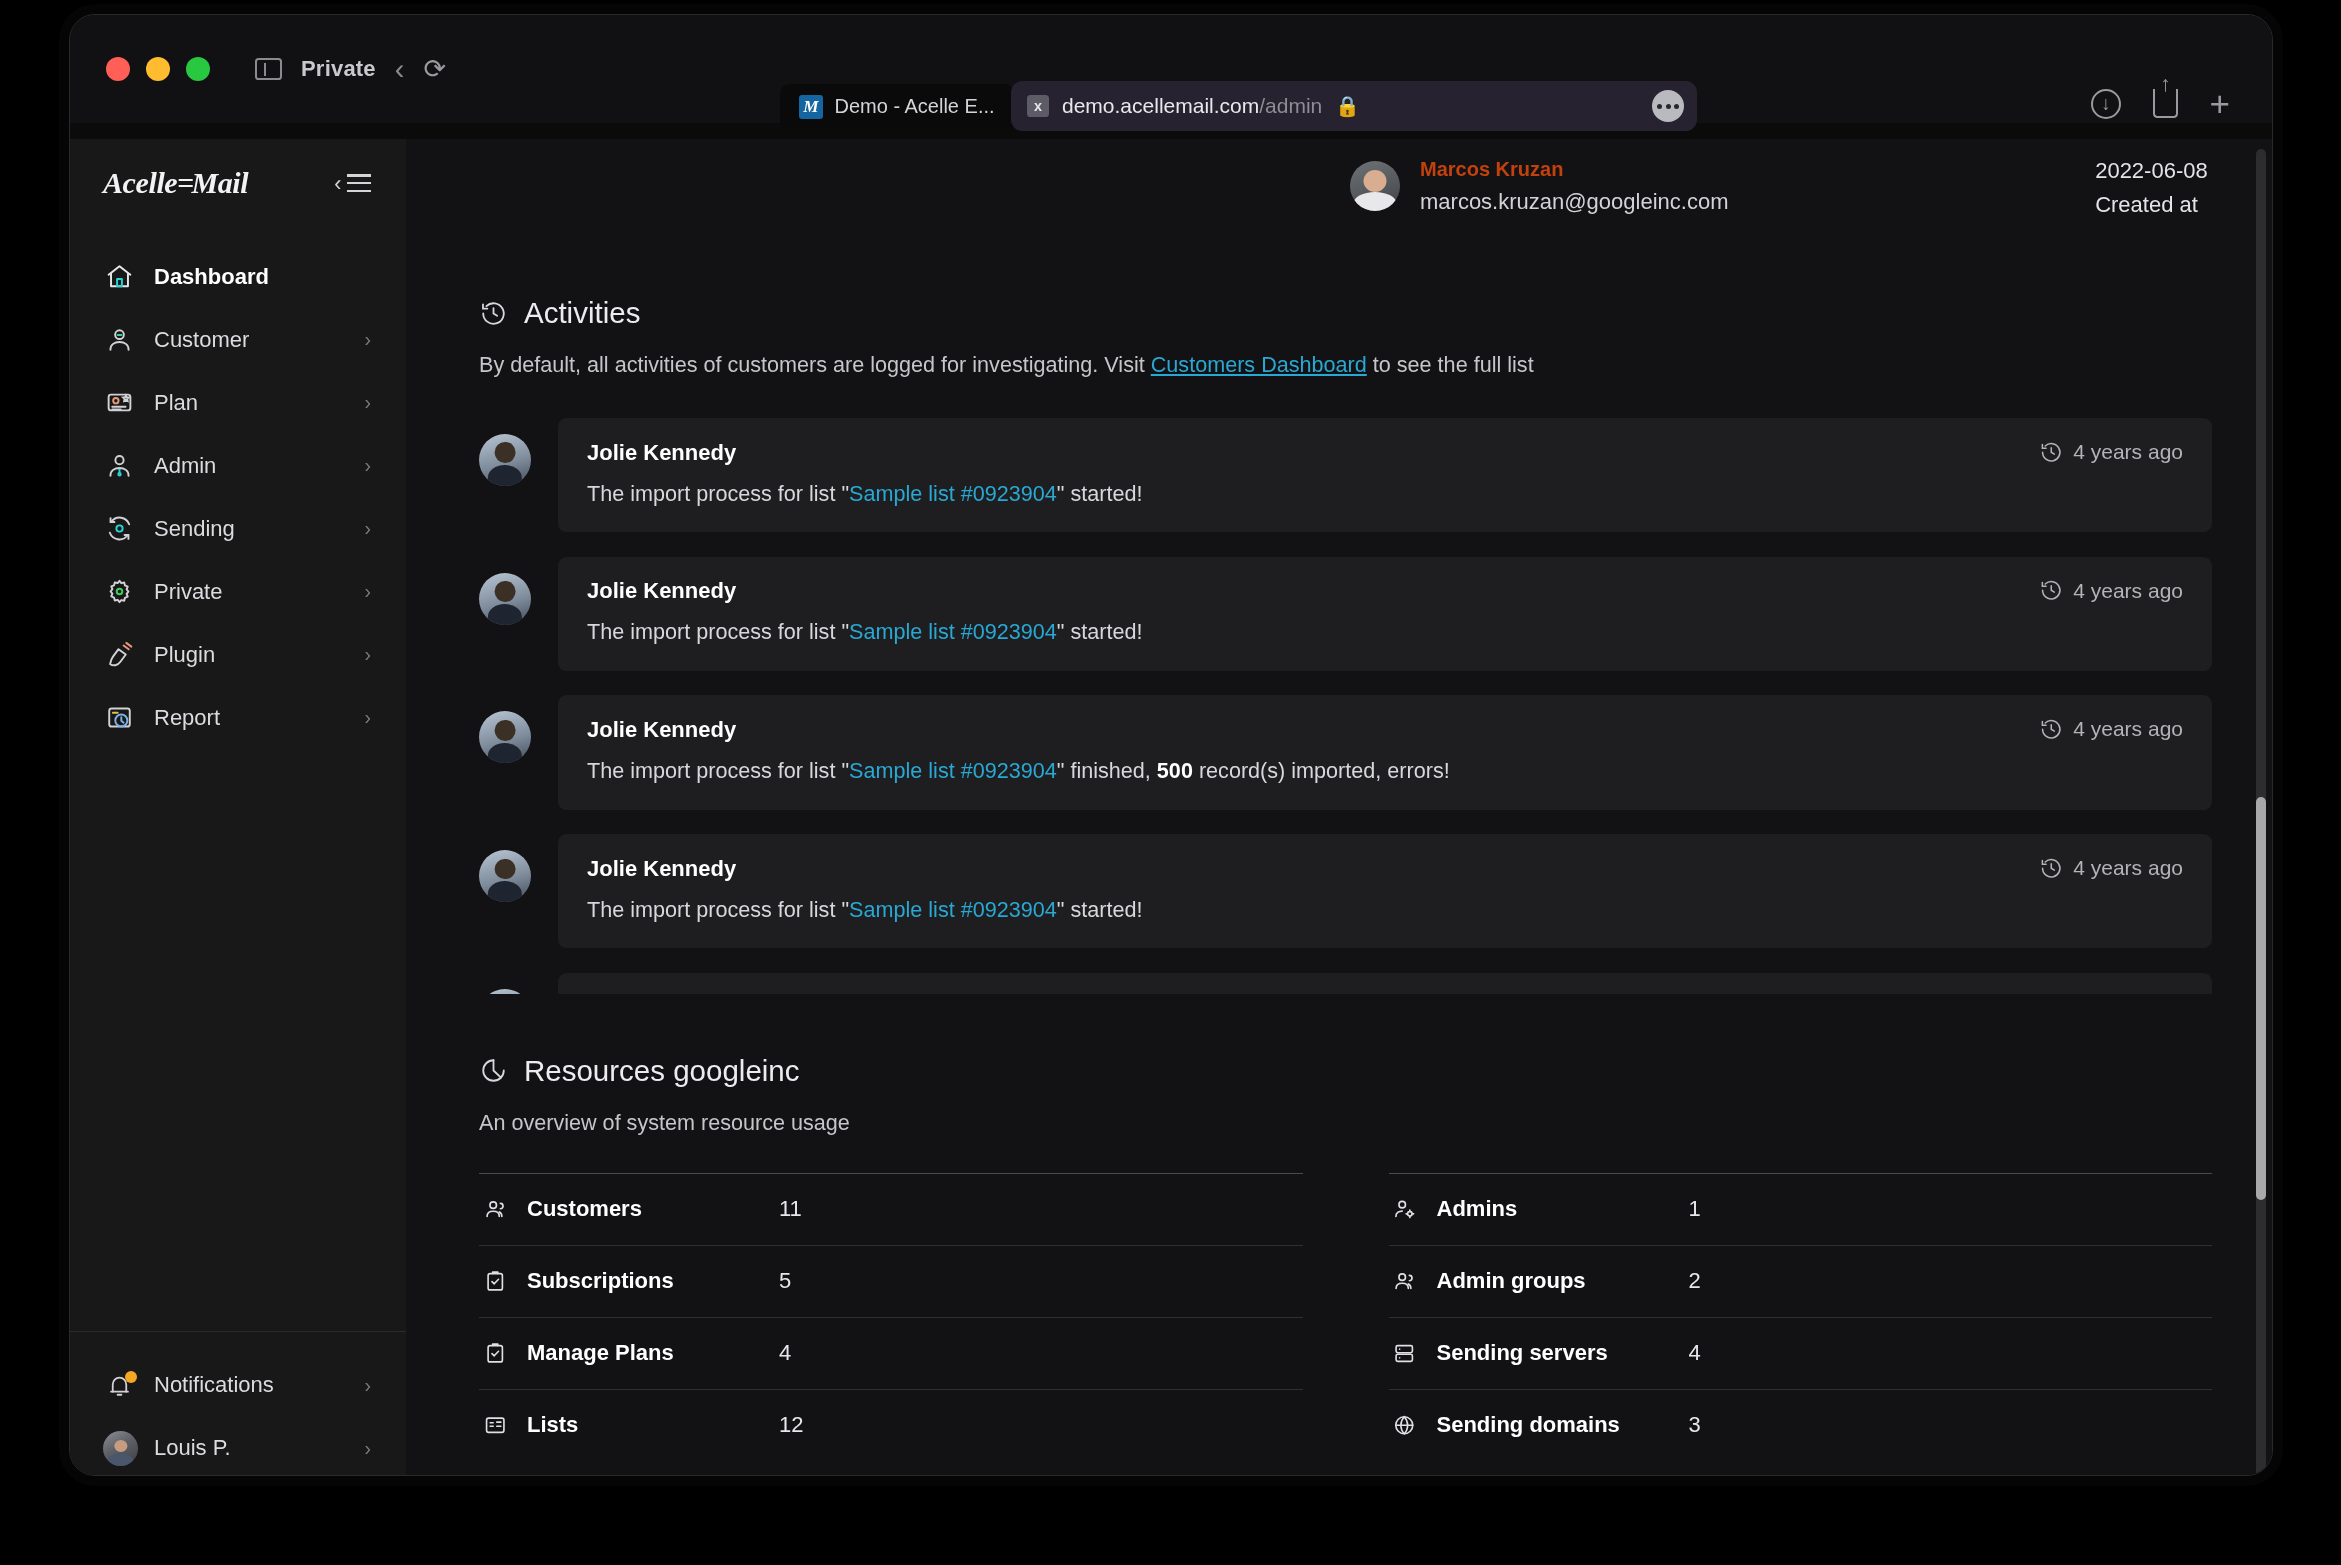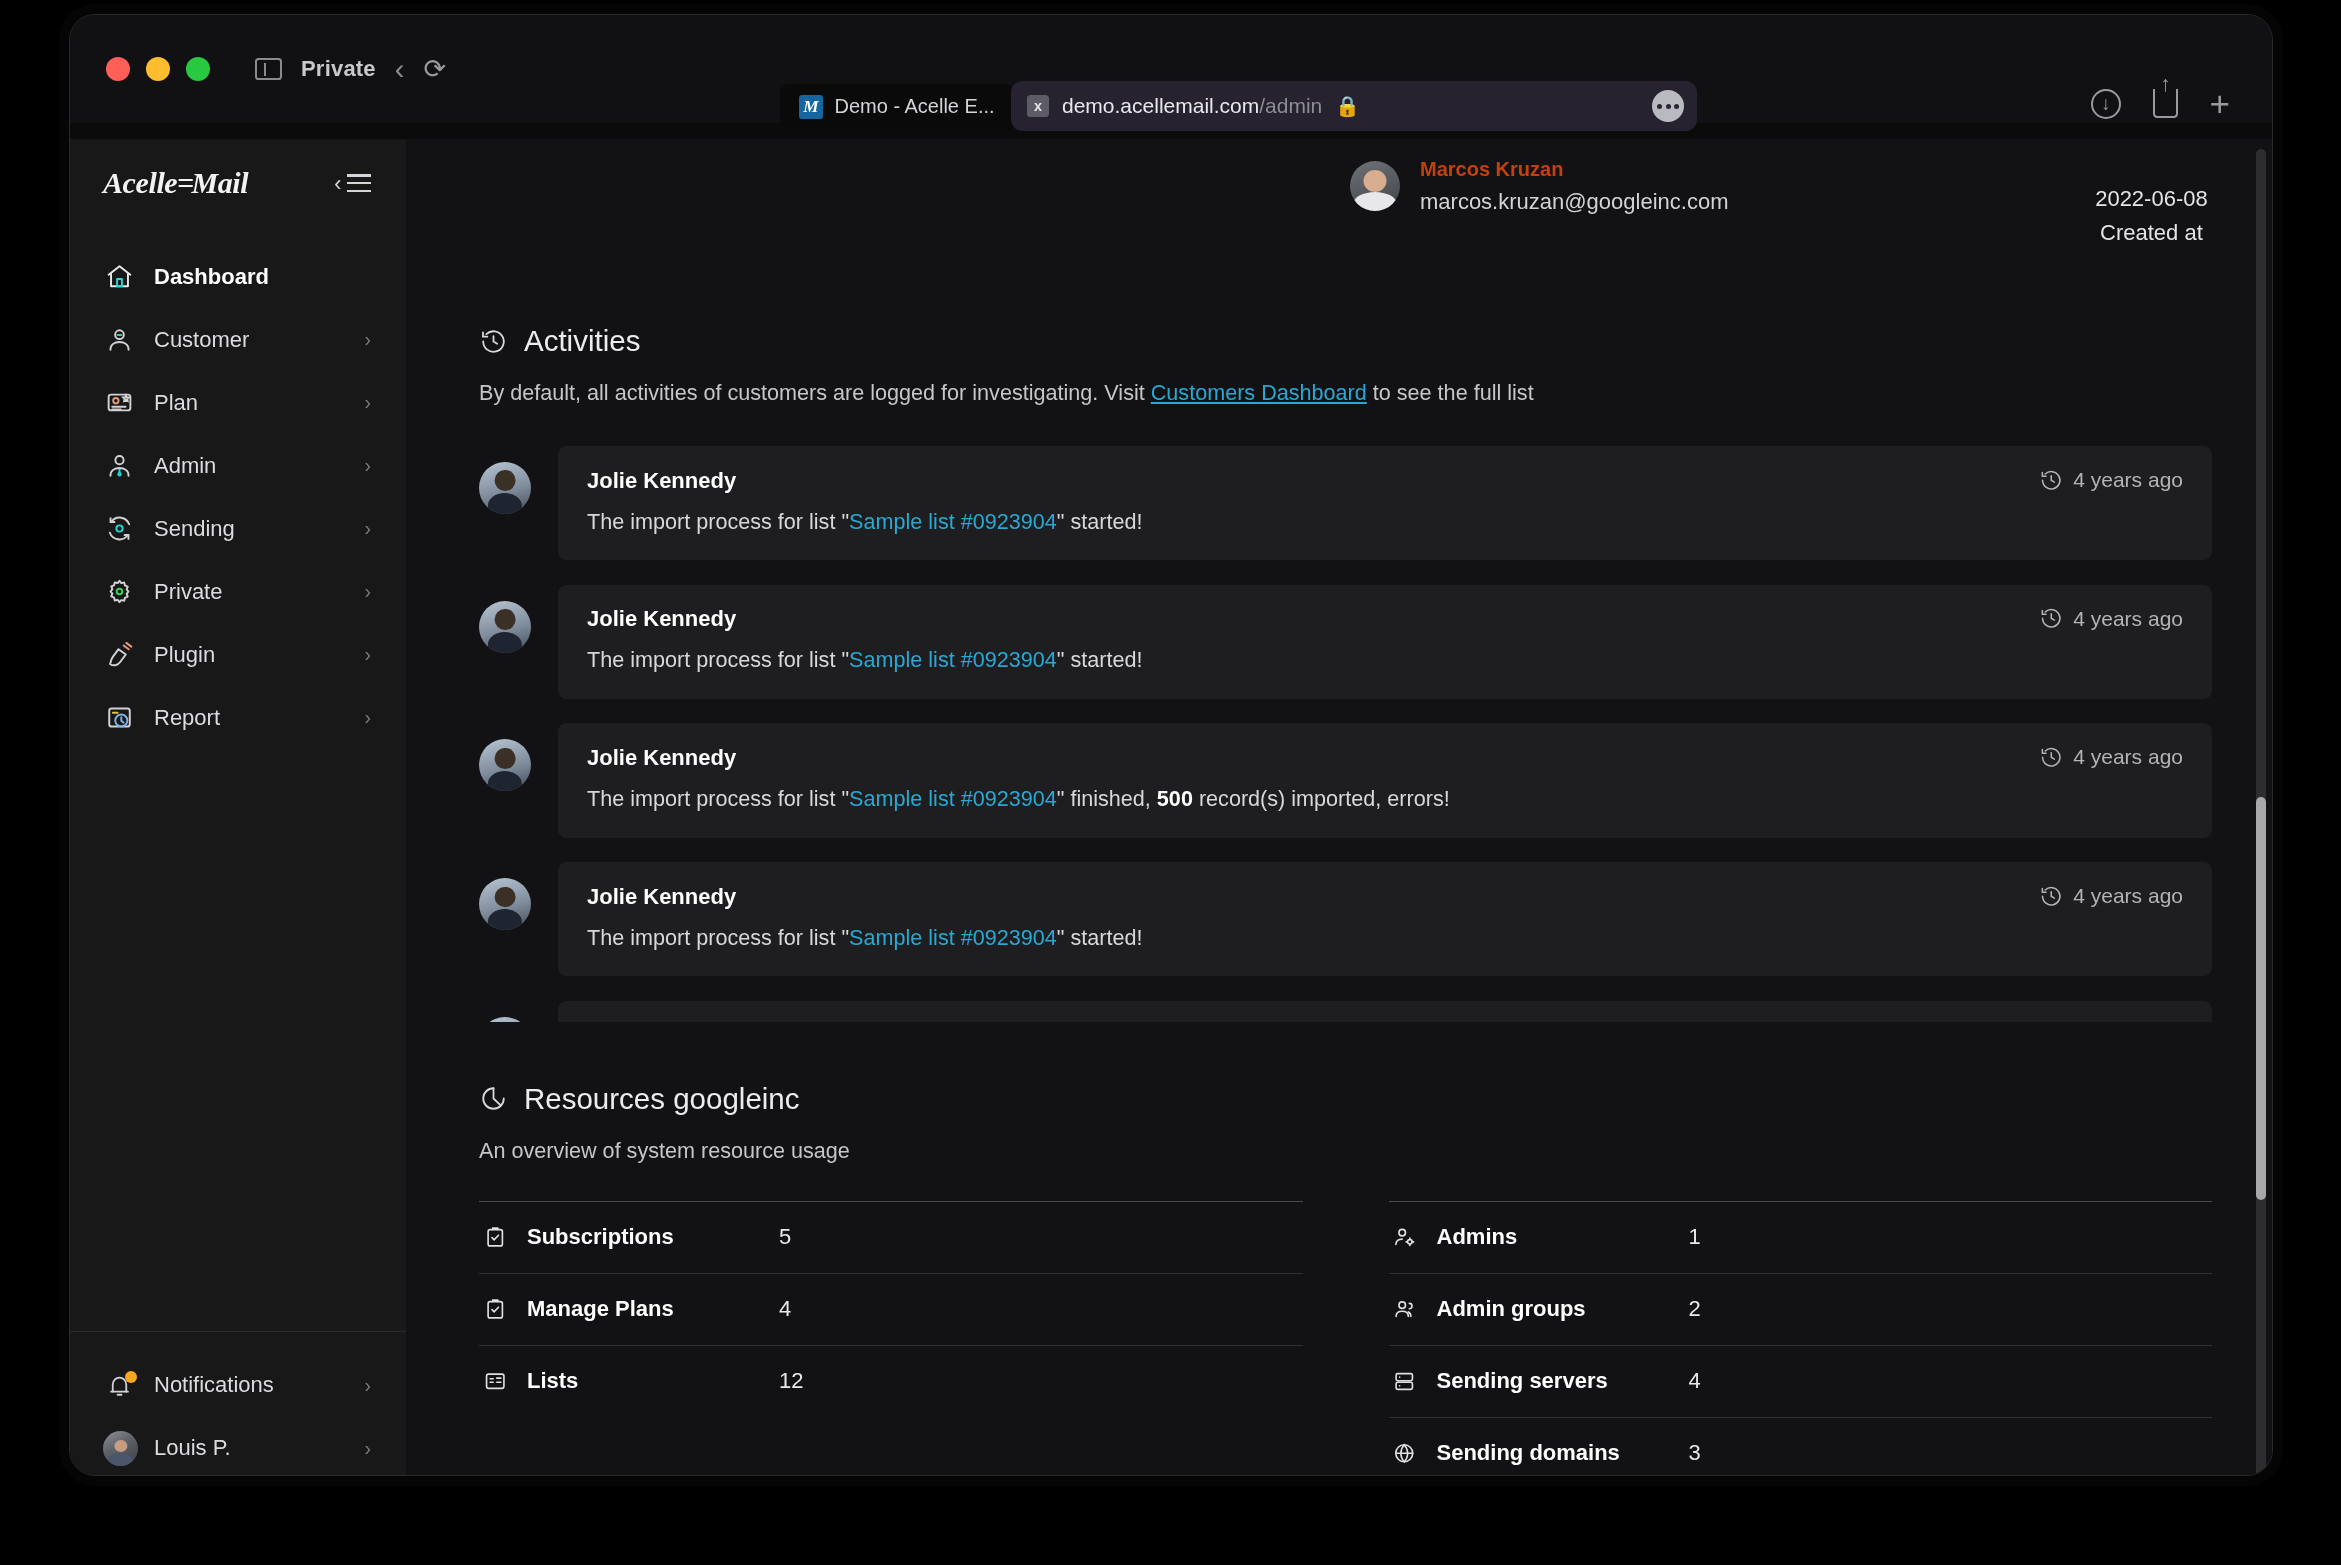--- a/index.html
+++ b/index.html
@@ -183,21 +183,21 @@
     border-radius:50%; background:#d9ae90;
   }
   .cust-avatar::before {
     content:""; position:absolute; left:50%; bottom:-8%;
     transform:translateX(-50%); width:86%; height:46%;
     border-radius:50% 50% 0 0; background:#e8e8ea;
   }
   .cust-meta { margin-left: 20px; }
   .cust-name { color: #c2410c; font-size: 20px; font-weight: 600; }
   .cust-email { color: #d3d3d7; font-size: 22px; margin-top: 8px; }
-  .cust-dates { margin-left: auto; text-align: center; margin-top: 28px; }
+  .cust-dates { margin-left: auto; text-align: left; }
   .cust-date { color: #e4e4e8; font-size: 22px; }
   .cust-created { color: #e4e4e8; font-size: 22px; margin-top: 8px; }
 
   
   .section-head { display: flex; align-items: center; gap: 16px; }
   .section-title { color: #ececf0; font-size: 29.5px; font-weight: 400; }
   .section-sub { color: #c6c6ca; font-size: 21.6px; margin-top: 21.6px; }
   .section-sub a { color: #29a8d4; text-decoration: underline; }
 
   #activities-section { padding-top: 78px; }
@@ -573,20 +573,32 @@
             </span>
             <span class="section-title">Resources googleinc</span>
           </div>
           <div class="section-sub">An overview of system resource usage</div>
 
           <div class="stats-grid">
 
             <div class="stats-col">
               <div class="stat-row">
                 <span class="stat-icon">
+                  <svg class="icon-svg" width="24.5" height="24.5" viewBox="0 0 24 24" fill="none" stroke="#e0e0e4" stroke-width="1.6" stroke-linecap="round">
+                      <circle cx="10" cy="8" r="3.2"></circle>
+                      <path d="M4 19c0-3.3 2.7-5 6-5s6 1.7 6 5"></path>
+                      <path d="M17 11.5a2.6 2.6 0 0 0 0-5.2"></path>
+                      <path d="M18.5 19c0-2.3-1-3.7-2.5-4.4"></path>
+                    </svg>
+                </span>
+                <span class="stat-label">Customers</span>
+                <span class="stat-value">11</span>
+              </div>
+              <div class="stat-row">
+                <span class="stat-icon">
                   <svg class="icon-svg" width="24.5" height="24.5" viewBox="0 0 24 24" fill="none" stroke="#e0e0e4" stroke-width="1.6" stroke-linecap="round" stroke-linejoin="round">
                       <rect x="5" y="4.5" width="14" height="16" rx="2"></rect>
                       <path d="M9.5 4.5V3h5v1.5"></path>
                       <path d="M8.8 12.3l2.2 2.2 4.2-4.4"></path>
                     </svg>
                 </span>
                 <span class="stat-label">Subscriptions</span>
                 <span class="stat-value">5</span>
               </div>
               <div class="stat-row">

